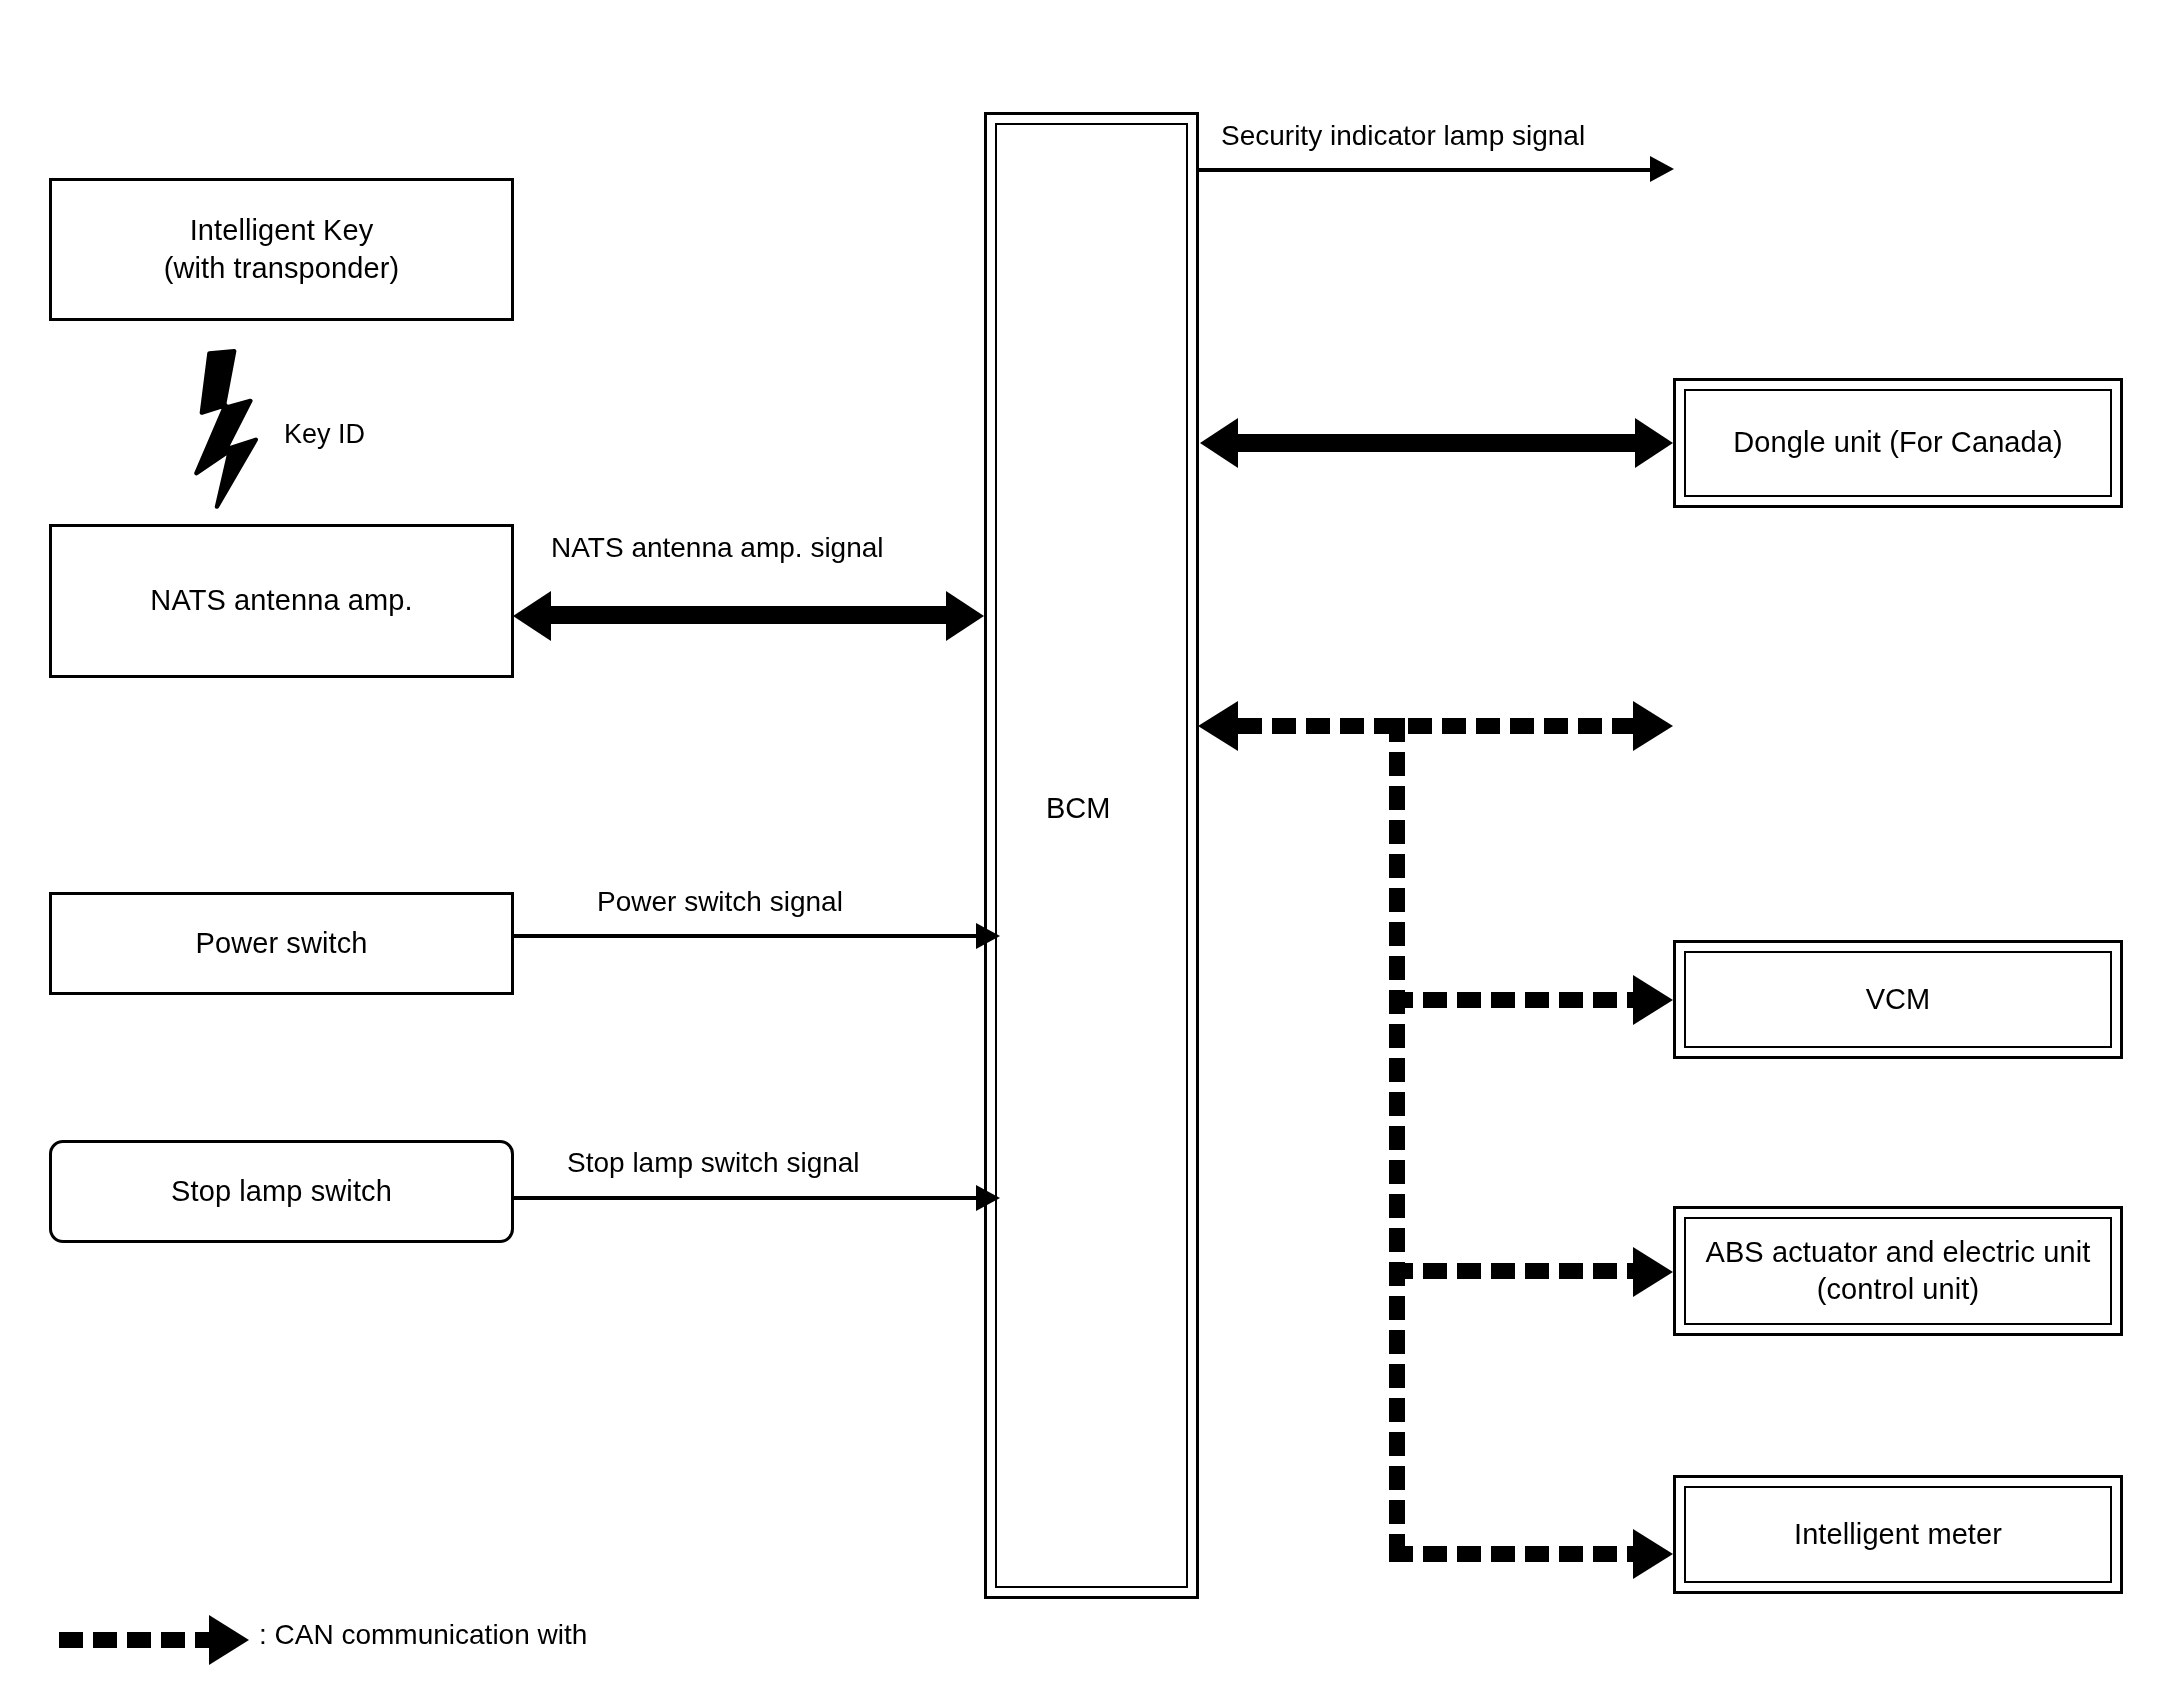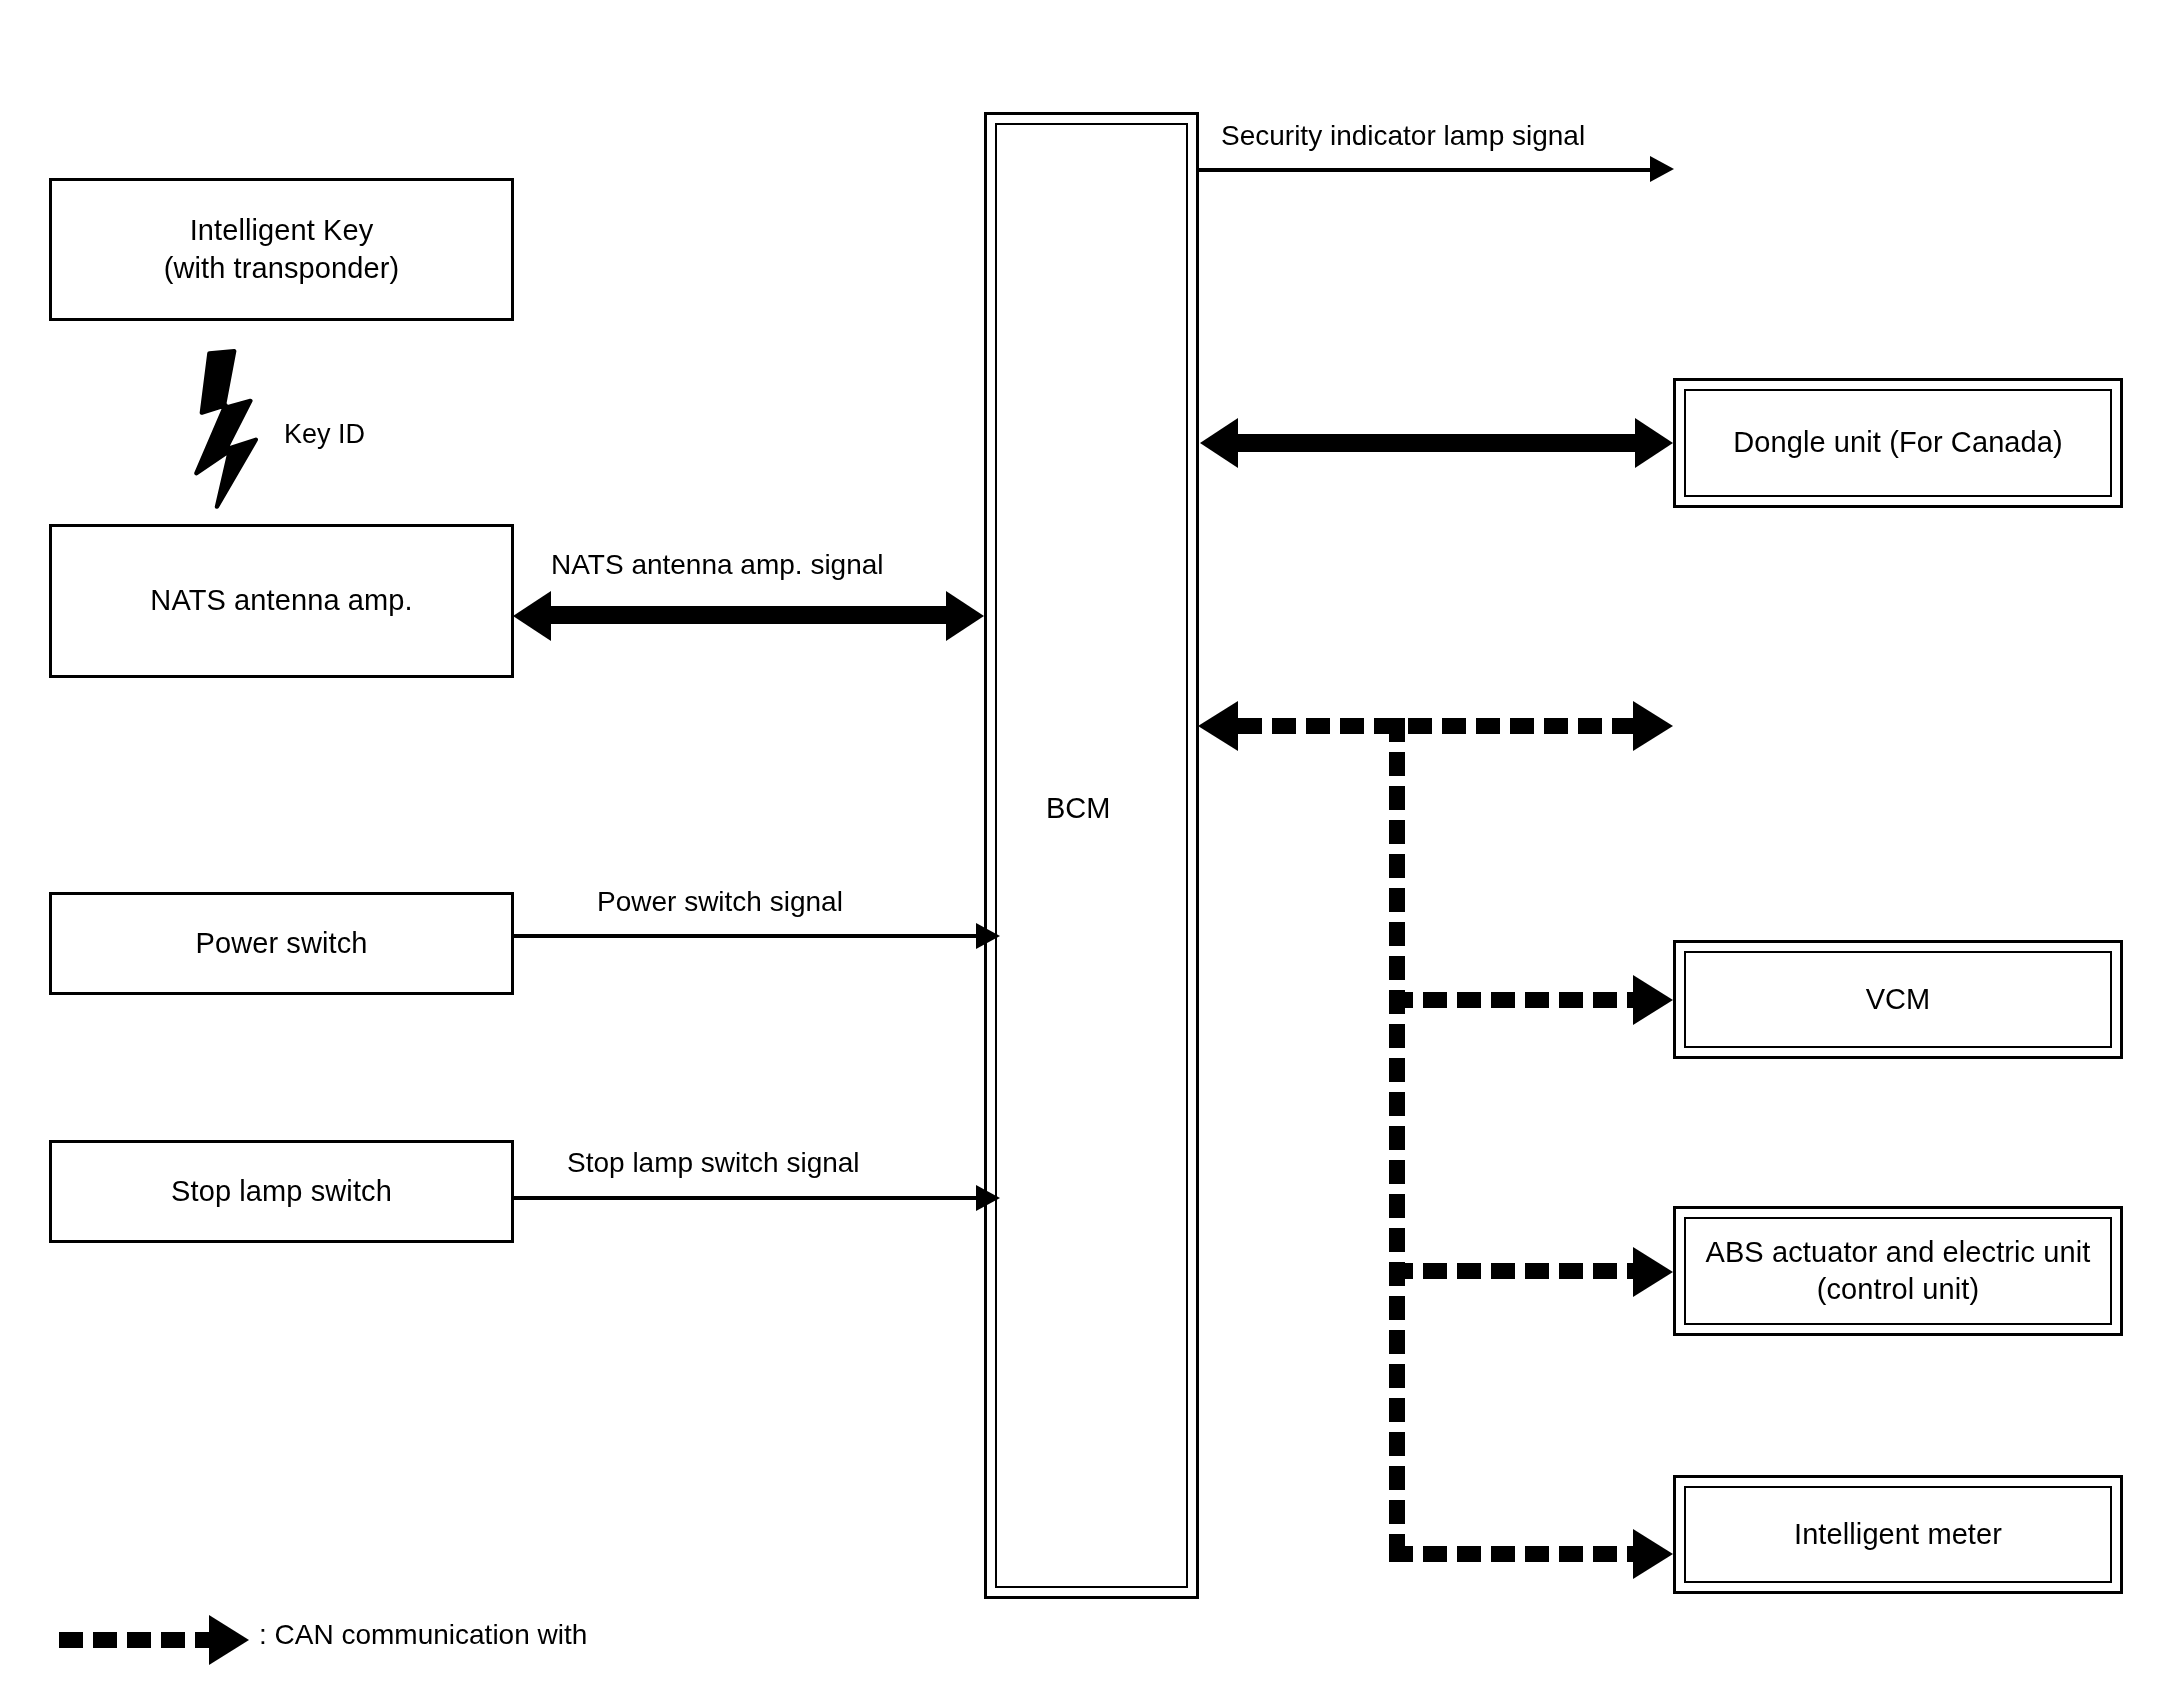--- a/index.html
+++ b/index.html
@@ -64,21 +64,21 @@
   </div>
 
   <div class="box single" style="left:49px;top:524px;width:465px;height:154px;">
     <div class="lbl">NATS antenna amp.</div>
   </div>
 
   <div class="box single" style="left:49px;top:892px;width:465px;height:103px;">
     <div class="lbl">Power switch</div>
   </div>
 
-  <div class="box single" style="left:49px;top:1140px;width:465px;height:103px;">
+  <div class="box single" style="left:49px;top:1140px;width:465px;height:103px;border-radius:14px;">
     <div class="lbl">Stop lamp switch</div>
   </div>
 
   <svg style="position:absolute;left:192px;top:349px;width:119px;height:162px;" viewBox="0 0 220 300" width="119" height="162">
     <polygon points="32,8 18,118 62,104 8,230 70,188 46,292 118,168 62,186 108,96 58,110 78,4" fill="#000" stroke="#000" stroke-width="8" stroke-linejoin="round"></polygon>
   </svg>
   <div class="keyid" style="left:284px;top:419px;">Key ID</div>
 
   <div class="box outer" style="left:984px;top:112px;width:215px;height:1487px;">
     <div class="inner"></div>
@@ -115,21 +115,21 @@
   <div class="thead" style="left:1650px;top:156px;"></div>
   <div class="sig" style="left:1221px;top:120px;">Security indicator lamp signal</div>
 
   <div class="fatbar" style="left:1238px;top:434px;width:398px;"></div>
   <div class="fatL" style="left:1200px;top:418px;"></div>
   <div class="fatR" style="left:1635px;top:418px;"></div>
 
   <div class="fatbar" style="left:551px;top:606px;width:395px;"></div>
   <div class="fatL" style="left:513px;top:591px;"></div>
   <div class="fatR" style="left:946px;top:591px;"></div>
-  <div class="sig" style="left:551px;top:549px;">NATS antenna amp. signal</div>
+  <div class="sig" style="left:551px;top:532px;">NATS antenna amp. signal</div>
 
   <div class="tline" style="left:513px;top:934px;width:465px;"></div>
   <div class="thead" style="left:976px;top:923px;"></div>
   <div class="sig" style="left:597px;top:886px;">Power switch signal</div>
 
   <div class="tline" style="left:513px;top:1196px;width:465px;"></div>
   <div class="thead" style="left:976px;top:1185px;"></div>
   <div class="sig" style="left:567px;top:1147px;">Stop lamp switch signal</div>
 
   <div class="canH" style="left:1238px;top:718px;width:398px;"></div>

